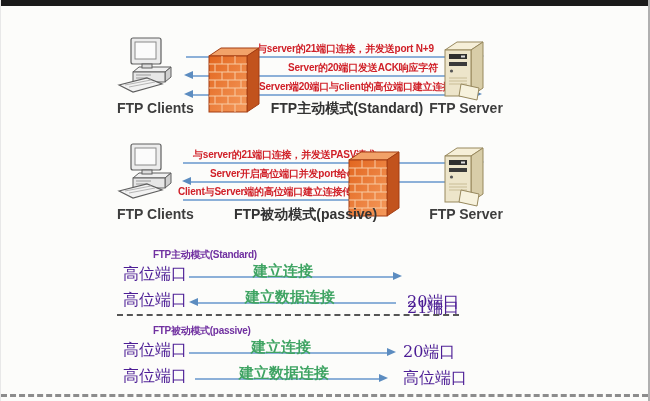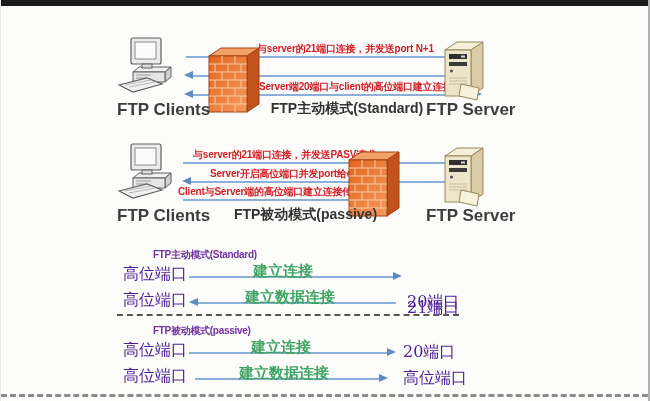--- a/index.html
+++ b/index.html
@@ -9,21 +9,21 @@
     border-left:1px solid #e8e8e8;border-right:2px solid #b0b0b0;
     font-family:"Liberation Sans", sans-serif;
   }
   .topbar{position:absolute;top:0;left:0;right:0;height:6px;background:#1a1a1a;}
   .bottombar{position:absolute;left:0;right:0;bottom:0;height:4px;border-top:3px dashed #8c8c8c;}
   .hline{position:absolute;height:2px;background:#8cb0d8;}
   .ah{position:absolute;width:0;height:0;border-top:4px solid transparent;border-bottom:4px solid transparent;}
   .ah-r{border-left:9px solid #5c8cc0;}
   .ah-l{border-right:9px solid #5c8cc0;}
   .redlbl{position:absolute;color:#d02028;font-weight:bold;font-size:10px;letter-spacing:-0.2px;white-space:nowrap;}
-  .cap{position:absolute;color:#3d3d3d;font-weight:bold;font-size:17px;text-align:center;white-space:nowrap;}
+  .cap{position:absolute;color:#3d3d3d;font-weight:bold;font-size:14px;text-align:center;white-space:nowrap;}
   .cap-mode{font-size:14px;color:#333;}
   .purplelbl{position:absolute;color:#7030a0;font-weight:bold;font-size:10px;letter-spacing:-0.3px;white-space:nowrap;}
   .port{position:absolute;color:#4c1d95;font-size:16px;font-family:"DejaVu Serif", serif;white-space:nowrap;}
   .greenlbl{position:absolute;color:#3fa463;font-weight:bold;font-size:15px;white-space:nowrap;}
   .dashsep{position:absolute;height:0;border-top:2px dashed #555;}
   svg{position:absolute;overflow:visible;}
 </style>
 </head>
 <body>
 
@@ -33,21 +33,22 @@
   <div class="hline" style="left:185px;top:56px;width:290px;"></div>
   <div class="ah ah-r" style="left:474px;top:52px;"></div>
 
   <div class="hline" style="left:192px;top:75px;width:283px;"></div>
   <div class="ah ah-l" style="left:183px;top:71px;"></div>
 
   <div class="hline" style="left:192px;top:94px;width:281px;"></div>
   <div class="ah ah-l" style="left:183px;top:90px;"></div>
   <div class="ah ah-r" style="left:472px;top:90px;"></div>
 
-  <div class="redlbl" style="left:256px;top:42px;">与server的21端口连接，并发送port N+1</div>
+  <div class="redlbl" style="left:256px;top:42px;">与server的21端口连接，并发送port N+9</div>
+  <div class="redlbl" style="left:287px;top:61px;">Server的20端口发送ACK响应字符</div>
   <div class="redlbl" style="left:258px;top:80px;">Server端20端口与client的高位端口建立连接</div>
 
   <svg style="left:116px;top:36px;" width="72" height="64" viewBox="0 0 72 64">
     <polygon points="16,36 22,31 54,31 48,36" fill="#f0f0f0" stroke="#5f5f5f" stroke-width="1"></polygon>
     <polygon points="48,36 54,31 54,41 48,46" fill="#cfcfcf" stroke="#5f5f5f" stroke-width="1"></polygon>
     <rect x="16" y="36" width="32" height="10" fill="#e6e6e6" stroke="#5f5f5f" stroke-width="1"></rect>
     <line x1="19" y1="39" x2="34" y2="39" stroke="#9a9a9a" stroke-width="1"></line>
     <line x1="19" y1="42" x2="30" y2="42" stroke="#9a9a9a" stroke-width="1"></line>
     <rect x="14" y="2" width="30" height="26" rx="2" fill="#ececec" stroke="#5f5f5f" stroke-width="1.2"></rect>
     <rect x="18" y="6" width="21" height="17" fill="#fbfbfb" stroke="#8a8a8a" stroke-width="1"></rect>

